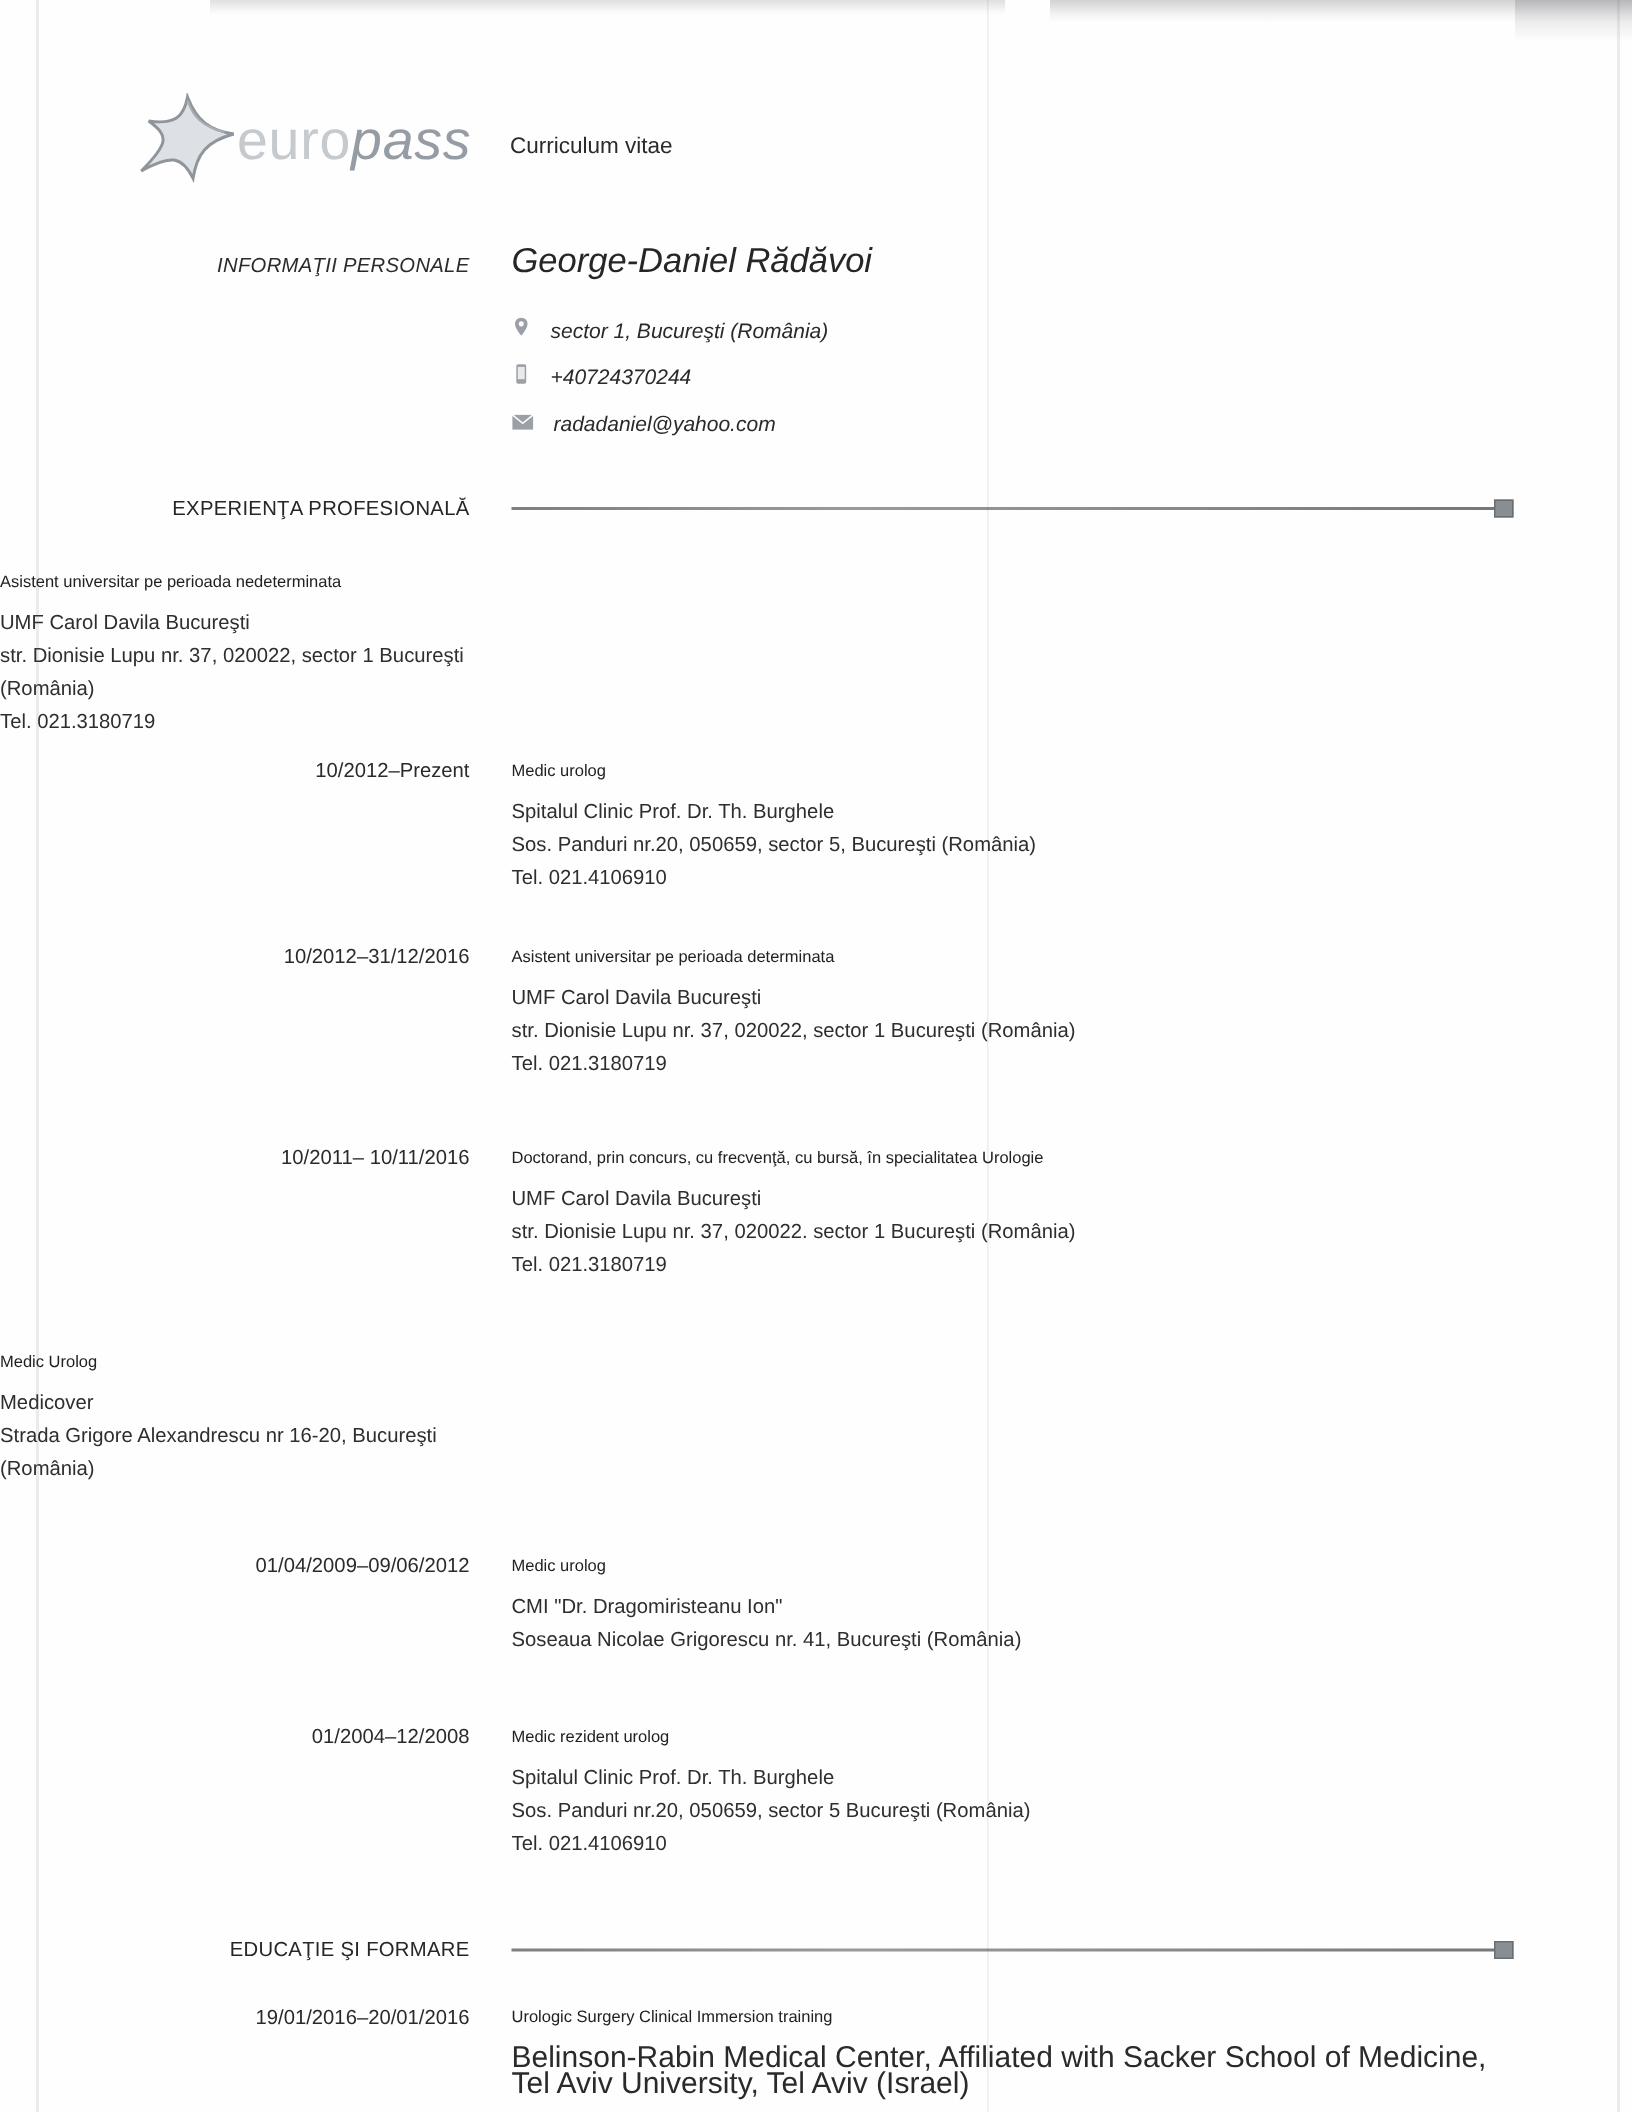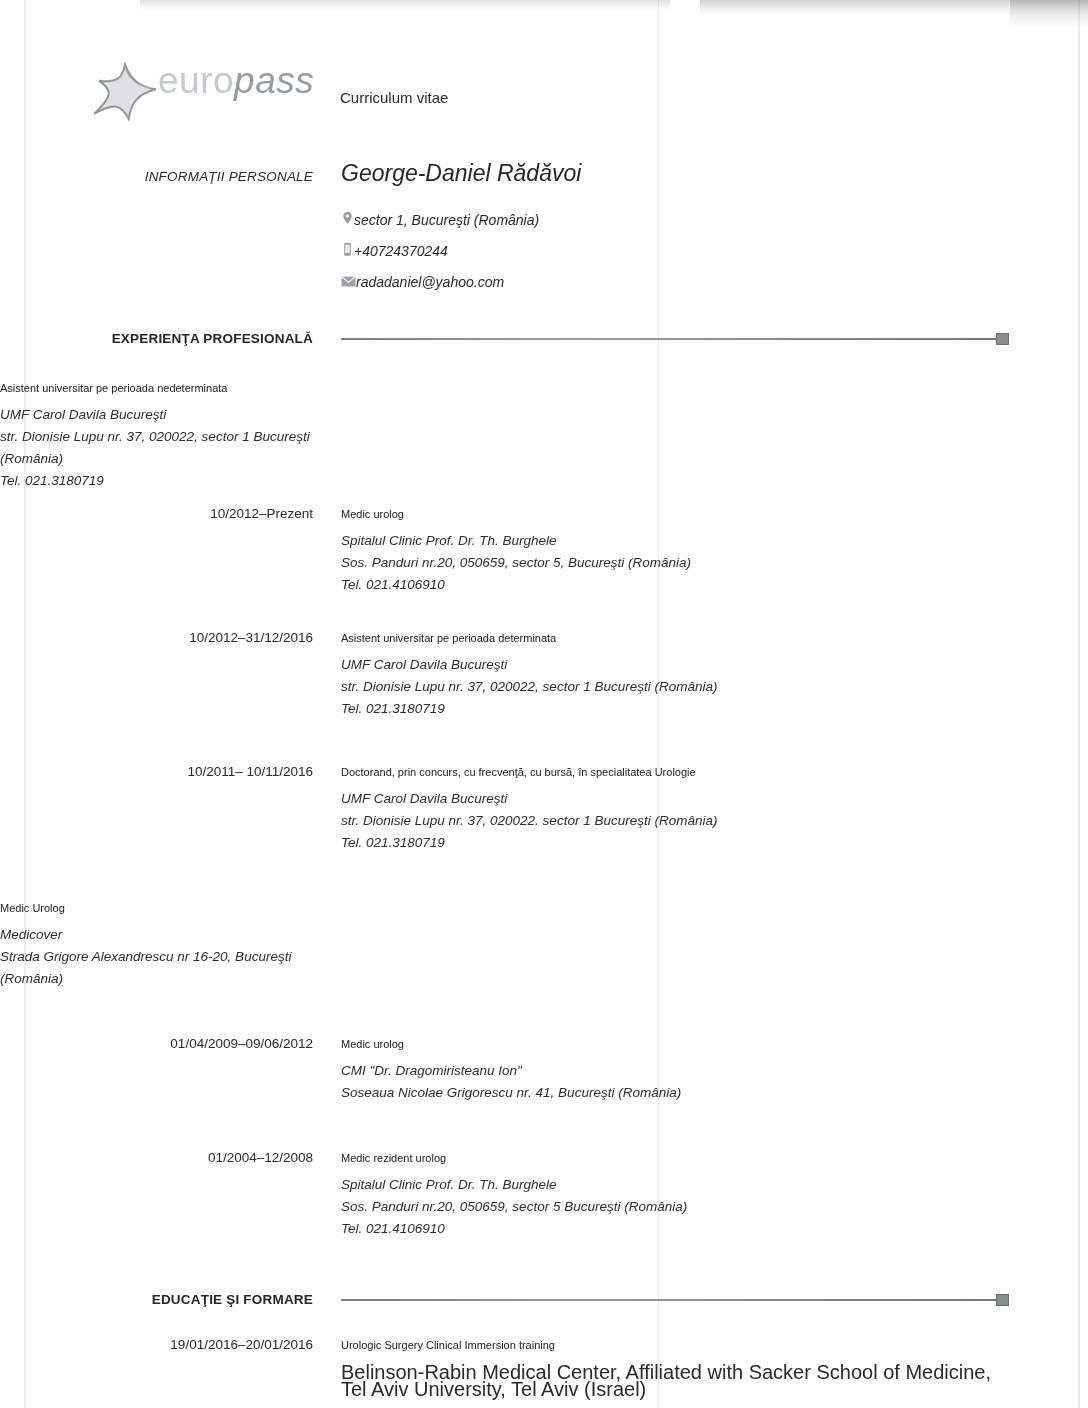--- a/index.html
+++ b/index.html
@@ -16,54 +16,54 @@
   .smudge { position:absolute; pointer-events:none; }
   .smudge-a { top:0; left:140px; width:530px; height:10px;
     background:linear-gradient(180deg, rgba(100,100,105,0.20), rgba(120,120,125,0.05) 70%, transparent); }
   .smudge-b { top:0; left:700px; width:388px; height:15px;
     background:linear-gradient(180deg, rgba(95,95,100,0.28), rgba(120,120,125,0.08) 65%, transparent); }
   .smudge-c { top:0; left:1010px; width:78px; height:28px;
     background:linear-gradient(180deg, rgba(90,90,95,0.22), transparent); }
 
   
   .header { display:flex; align-items:flex-start; margin:62px 0 0 88px; }
-  .logo { width:252px; display:flex; }
+  .logo { width:252px; display:flex; align-items:center; }
   .logo svg { display:block; }
   .logo-text { font-size:37px; line-height:1; margin-left:-4px; letter-spacing:0.5px; white-space:nowrap; }
   .logo-euro { color:#c5cacf; }
   .logo-pass { color:#959ca3; font-style:italic; }
   .doc-type { font-size:15px; color:#2a2a2a; margin-top:27px; }
 
   
   .row { display:grid; grid-template-columns:313px 1fr; column-gap:28px; }
   .cell-left { text-align:right; }
 
   
   .personal-row { margin-top:36px;font-style:italic; }
   .personal-label { font-size:13.5px; color:#2b2b2b; padding-top:9px; letter-spacing:0.2px; }
   .person-name { font-size:23px; color:#262626; }
   .contacts { margin-top:23px; display:flex; flex-direction:column; gap:12px; }
-  .contact { display:flex; align-items:center; font-size:14px; color:#2a2a2a; min-height:19px; }
+  .contact { display:flex; align-items:center; gap:13px; font-size:14px; color:#2a2a2a; min-height:19px; }
   .contact svg { flex:0 0 auto; }
 
   
-  .section-row { align-items:center;font-weight:bold; }
+  .section-row { align-items:center; }
   .section-exp { margin-top:40px; margin-bottom:30px; }
   .section-edu { margin-top:52px; margin-bottom:26px; }
   .section-label { font-size:13.5px; color:#262626; letter-spacing:0.2px; }
   .divider-cell { display:flex; align-items:center; padding-right:79px; }
   .divider { flex:1; height:2px;
     background:linear-gradient(90deg,#7f7f82,#9a9a9d 35%,#88888b 70%,#77777a); }
   .divider-cap { width:13px; height:12px; background:#898e93; border:1px solid #696e74; box-sizing:border-box; }
 
   
   .entry { }
   .entry-date { font-size:13.5px; color:#2a2a2a; padding-top:4px; white-space:nowrap; }
   .entry-title { font-size:11px; color:#212121; line-height:24px; }
-  .entry-details { margin-top:4px;font-style:italic; }
+  .entry-details { margin-top:4px; }
   .detail-line { font-size:13.5px; color:#2e2e2e; line-height:22px; }
   .gap-10 { margin-bottom:10px; }
   .gap-30 { margin-bottom:30px; }
   .gap-40 { margin-bottom:40px; }
   .gap-42 { margin-bottom:42px; }
   .edu-detail { font-size:20px; color:#2a2a2a; line-height:17px; margin-top:7px; max-width:652px; }
 </style>
 </head>
 <body>
 

